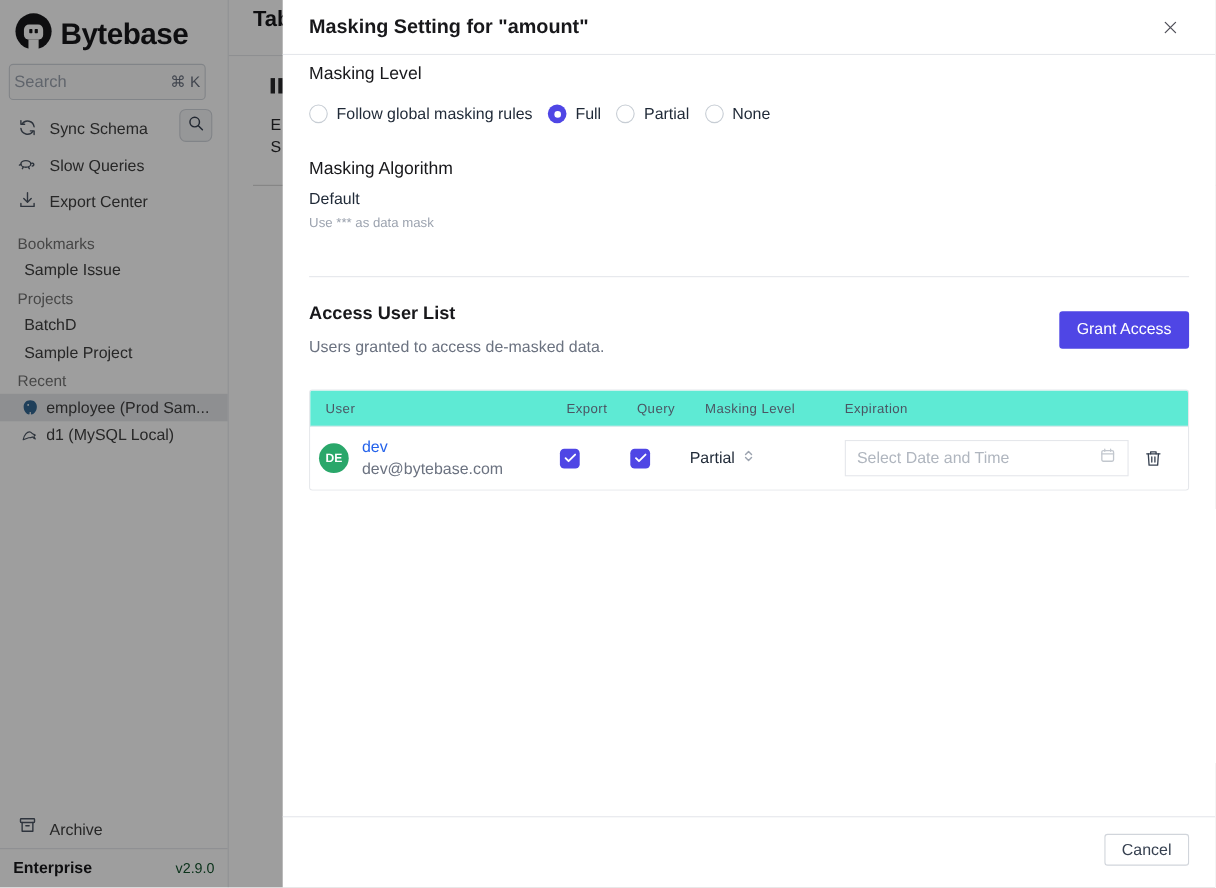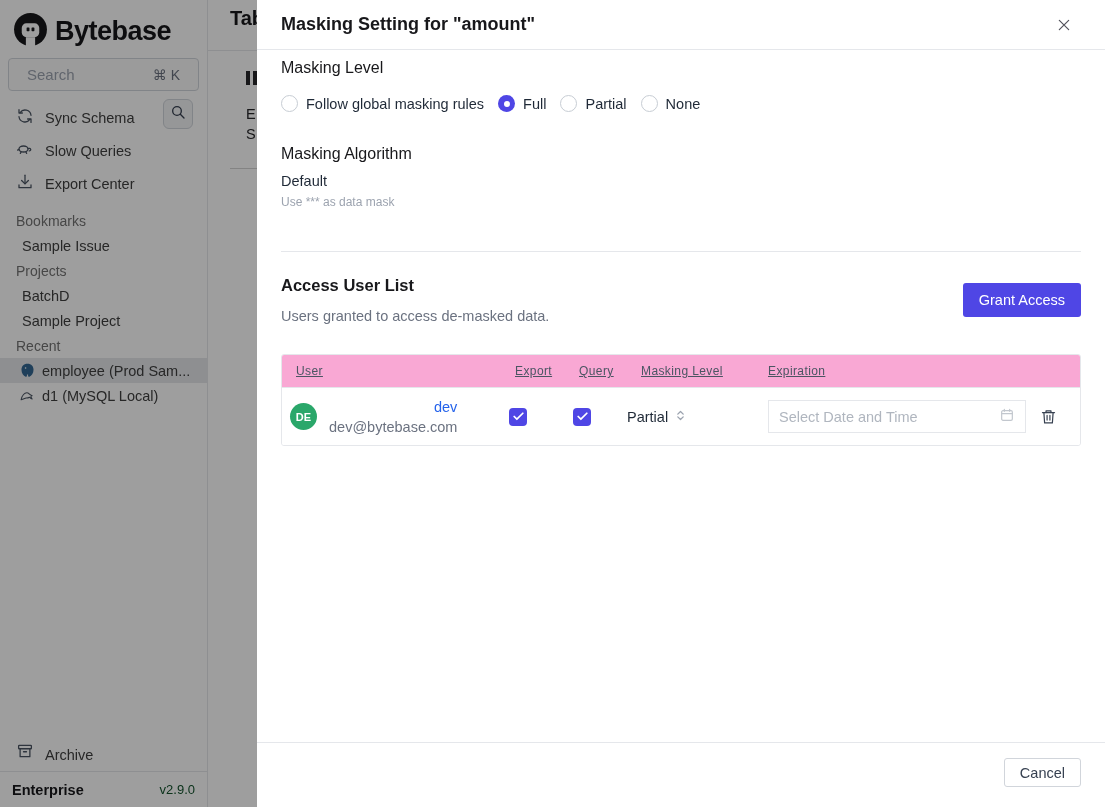--- a/index.html
+++ b/index.html
@@ -5,22 +5,22 @@
   * { margin:0; padding:0; box-sizing:border-box; }
   html,body { width:1105px; height:807px; overflow:hidden; }
   body { font-family:"Liberation Sans","DejaVu Sans",sans-serif; background:#fff; color:#374151; }
   .stage { position:relative; width:1105px; height:807px; overflow:hidden; background:#fff; }
 
   
   .sidebar { position:absolute; left:0; top:0; width:208px; height:807px; background:#fff;
              border-right:1px solid #e5e7eb; display:flex; flex-direction:column; padding-top:10px; }
   .logo-row { display:flex; align-items:center; gap:6px; padding:0 12px; height:42px; margin-bottom:6px; }
   .wordmark { font-size:27px; font-weight:800; color:#18181b; letter-spacing:-0.5px; }
-  .search-box { margin:0 8px 10px 8px; height:33px; border:1px solid #d1d5db; border-radius:4px;
-                background:#fbfbfb; display:flex; align-items:center; padding:0 18px; }
+  .search-box { margin:0 20px 10px 8px; height:33px; border:1px solid #d1d5db; border-radius:4px;
+                background:#fbfbfb; display:flex; align-items:center; padding:0 4px; }
   .search-box input { flex:1; border:none; outline:none; background:transparent; font-size:15px; color:#374151;
                       font-family:inherit; min-width:0; }
   .search-box input::placeholder { color:#9ca3af; }
   .kbd-hint { font-size:14px; color:#6b7280; white-space:nowrap; }
   .nav-item { display:flex; align-items:center; gap:11px; height:33px; padding:0 16px; font-size:14.5px; color:#404040; cursor:pointer; }
   .nav-item svg { flex:0 0 auto; }
   .sec-title { height:25px; display:flex; align-items:center; padding:0 16px; font-size:14px; color:#737373; }
   .sec-item { height:25px; display:flex; align-items:center; gap:6px; padding:0 16px 0 22px; font-size:14.5px; color:#404040; cursor:pointer; }
   .sec-item.selected { background:#e5e7eb; }
   .sec-item .db-icon { width:17px; height:17px; display:inline-flex; }
@@ -60,29 +60,29 @@
   .algo-name { position:absolute; left:24px; top:173px; font-size:14.5px; color:#1f2937; }
   .algo-desc { position:absolute; left:24px; top:195px; font-size:12px; color:#9ca3af; }
   .divider1 { position:absolute; left:24px; right:24px; top:251px; height:1px; background:#e5e7eb; }
   .aul-head { position:absolute; left:24px; top:276px; font-size:16.5px; font-weight:600; color:#18181b; }
   .aul-sub { position:absolute; left:24px; top:308px; font-size:14.5px; color:#6b7280; }
   .grant-btn { position:absolute; right:24px; top:283px; height:34px; padding:0 16px; background:#4f46e5; color:#fff;
                border:none; border-radius:3px; font-size:14.5px; font-family:inherit; cursor:pointer; }
 
   
   .acl-table { position:absolute; left:24px; right:24px; top:354px; border:1px solid #e5e7eb; border-radius:3px; overflow:hidden; }
-  .thead { display:flex; align-items:center; height:33px; background:#f9a8d4; border-bottom:1px solid #e5e7eb;
-           font-size:12px; color:#4b5563; letter-spacing:0.4px;text-decoration:underline; }
+  .thead { display:flex; align-items:center; height:33px; background:#5eead4; border-bottom:1px solid #e5e7eb;
+           font-size:12px; color:#4b5563; letter-spacing:0.4px; }
   .trow { display:flex; align-items:center; height:57px; background:#fff; }
   .c-user { flex:0 0 219px; padding-left:14px; }
   .c-export { flex:0 0 64px; padding-left:14px; }
   .c-query { flex:0 0 62px; padding-left:14px; }
   .c-mask { flex:0 0 127px; padding-left:14px; }
   .c-exp { flex:1; padding-left:14px; }
-  .trow .c-user { display:flex; align-items:center; gap:12px; padding-left:8px;text-align:right; }
+  .trow .c-user { display:flex; align-items:center; gap:12px; padding-left:8px; }
   .trow .c-export,.trow .c-query { padding-left:8px; }
   .trow .c-mask { padding-left:0; }
   .avatar { width:27px; height:27px; border-radius:50%; background:#2aa76a; color:#fff; font-size:11px; font-weight:700;
             display:flex; align-items:center; justify-content:center; }
   .user-name { font-size:14.5px; color:#2563eb; cursor:pointer; line-height:20px; }
   .user-email { font-size:14.5px; color:#6b7280; line-height:20px; }
   .checkbox { width:18px; height:18px; border-radius:4px; background:#4f46e5; display:flex; align-items:center;
               justify-content:center; cursor:pointer; }
   .mask-select { display:flex; align-items:center; gap:6px; cursor:pointer; font-size:14.5px; color:#1f2937; }
   .exp-wrap { display:flex; align-items:center; gap:14px; }

